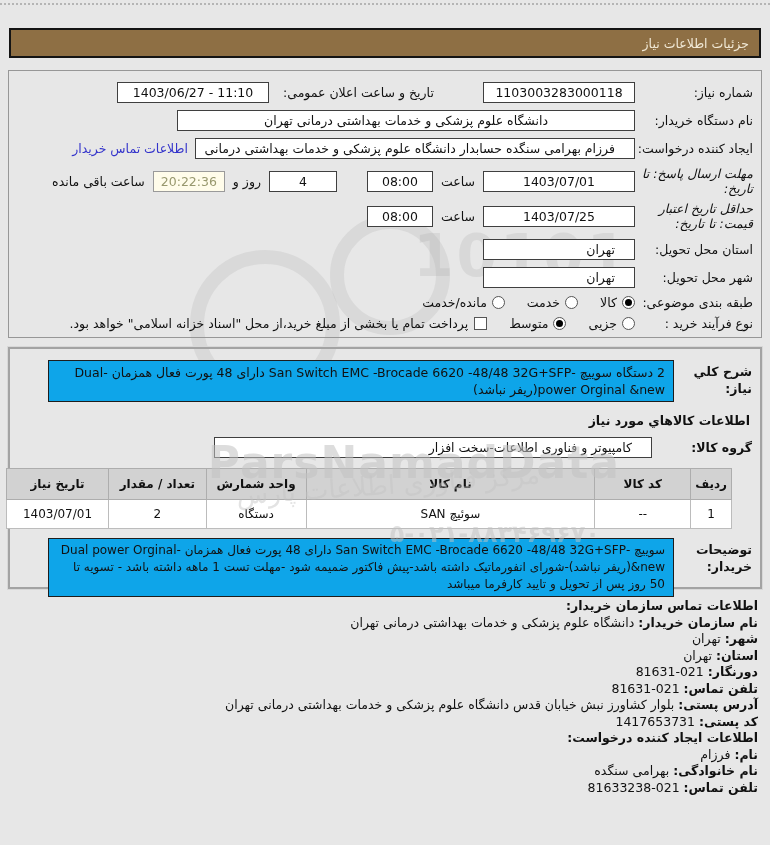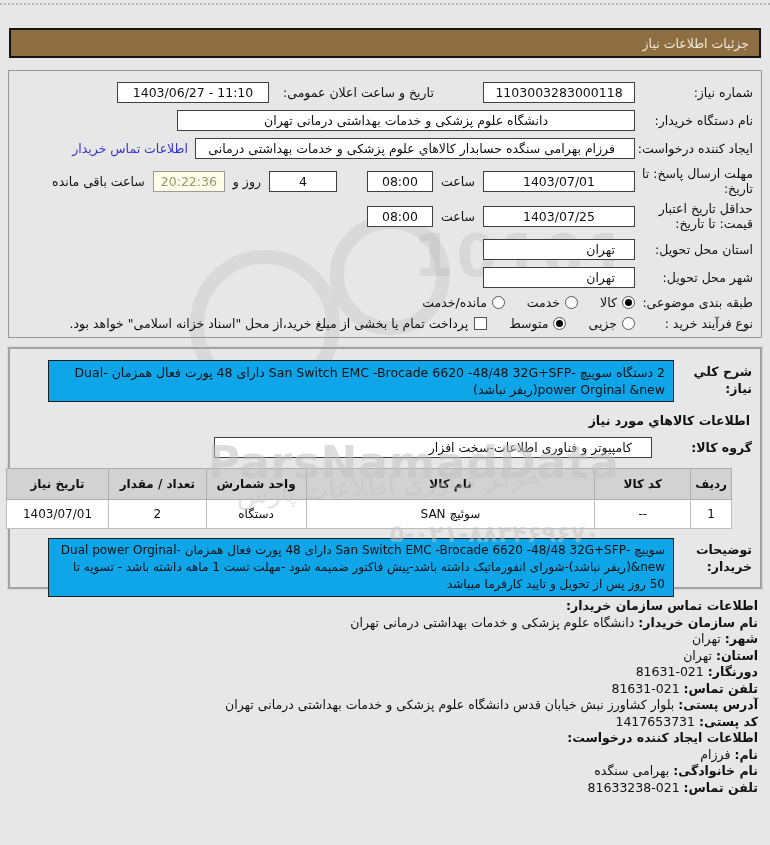--- a/index.html
+++ b/index.html
@@ -7,21 +7,21 @@
   body { font-family: "DejaVu Sans", sans-serif; }
   .page { position:relative; width:770px; height:845px; background:#e7e7e7; direction:rtl; overflow:hidden; font-size:12.5px; color:#111; }
   .top-dots { position:absolute; top:3px; right:0; left:0; border-top:2px dotted #b5b5b5; }
 
   .title-bar { position:absolute; top:28px; right:9px; left:9px; height:30px; background:#8e6f44; border:2px solid #141414; display:flex; align-items:center; }
   .title-bar span { color:#f1e9d6; padding-right:10px; font-size:12.5px; }
 
   .panel1 { position:absolute; top:70px; right:8px; left:8px; height:268px; border:1px solid #979797; padding:11px 8px 0 8px; }
   .row { display:flex; align-items:center; margin-bottom:7px; }
   .lbl { width:118px; flex:none; }
-  .lbl2 { line-height:15px; }
+  .lbl2 { line-height:15px;font-style:italic; }
   .inp { background:#fff; border:1px solid #3f3f3f; height:21px; display:flex; align-items:center; padding:0 19px; overflow:hidden; white-space:nowrap; flex:none; }
   .center { justify-content:center; }
   .ltr { direction:ltr; unicode-bidi:isolate; }
   .link { color:#3434cb; margin-right:7px; white-space:nowrap; cursor:pointer; }
   .countdown { background:#fffcea; border:1px solid #9a9a9a; color:#98986e; height:21px; width:72px; display:flex; align-items:center; justify-content:center; flex:none; }
   .sm-gap { margin-right:8px; } .md-gap { margin-right:14px; } .lg-gap { margin-right:42px; }
   .radio { width:13px; height:13px; border-radius:50%; border:1px solid #555; background:#fff; display:inline-block; flex:none; margin-left:5px; }
   .radio.selected::after { content:''; display:block; width:7px; height:7px; border-radius:50%; background:#000; margin:2px; }
   .rlabel { margin-left:22px; }
   .checkbox { width:13px; height:13px; border:1px solid #555; background:#fff; display:inline-block; flex:none; margin-left:6px; }
@@ -76,21 +76,21 @@
       <span class="inp center ltr md-gap" style="width:152px">1403/06/27 - 11:10</span>
     </div>
 
     <div class="row">
       <span class="lbl">نام دستگاه خریدار:</span>
       <span class="inp center" style="width:458px">دانشگاه علوم پزشکی و خدمات بهداشتی درمانی تهران</span>
     </div>
 
     <div class="row">
       <span class="lbl">ایجاد کننده درخواست:</span>
-      <span class="inp" style="width:440px">فرزام بهرامی سنگده حسابدار کالاهاي علوم پزشکی و خدمات بهداشتی درمانی</span>
+      <span class="inp" style="width:440px">فرزام بهرامی سنگده حسابدار دانشگاه علوم پزشکی و خدمات بهداشتی درمانی</span>
       <span class="link">اطلاعات تماس خریدار</span>
     </div>
 
     <div class="row" style="margin-bottom:5px">
       <span class="lbl lbl2">مهلت ارسال پاسخ: تا تاریخ:</span>
       <span class="inp center ltr" style="width:152px">1403/07/01</span>
       <span class="sm-gap">ساعت</span>
       <span class="inp center ltr sm-gap" style="width:66px">08:00</span>
       <span class="inp center ltr" style="width:68px;margin-right:30px">4</span>
       <span class="sm-gap">روز و</span>

